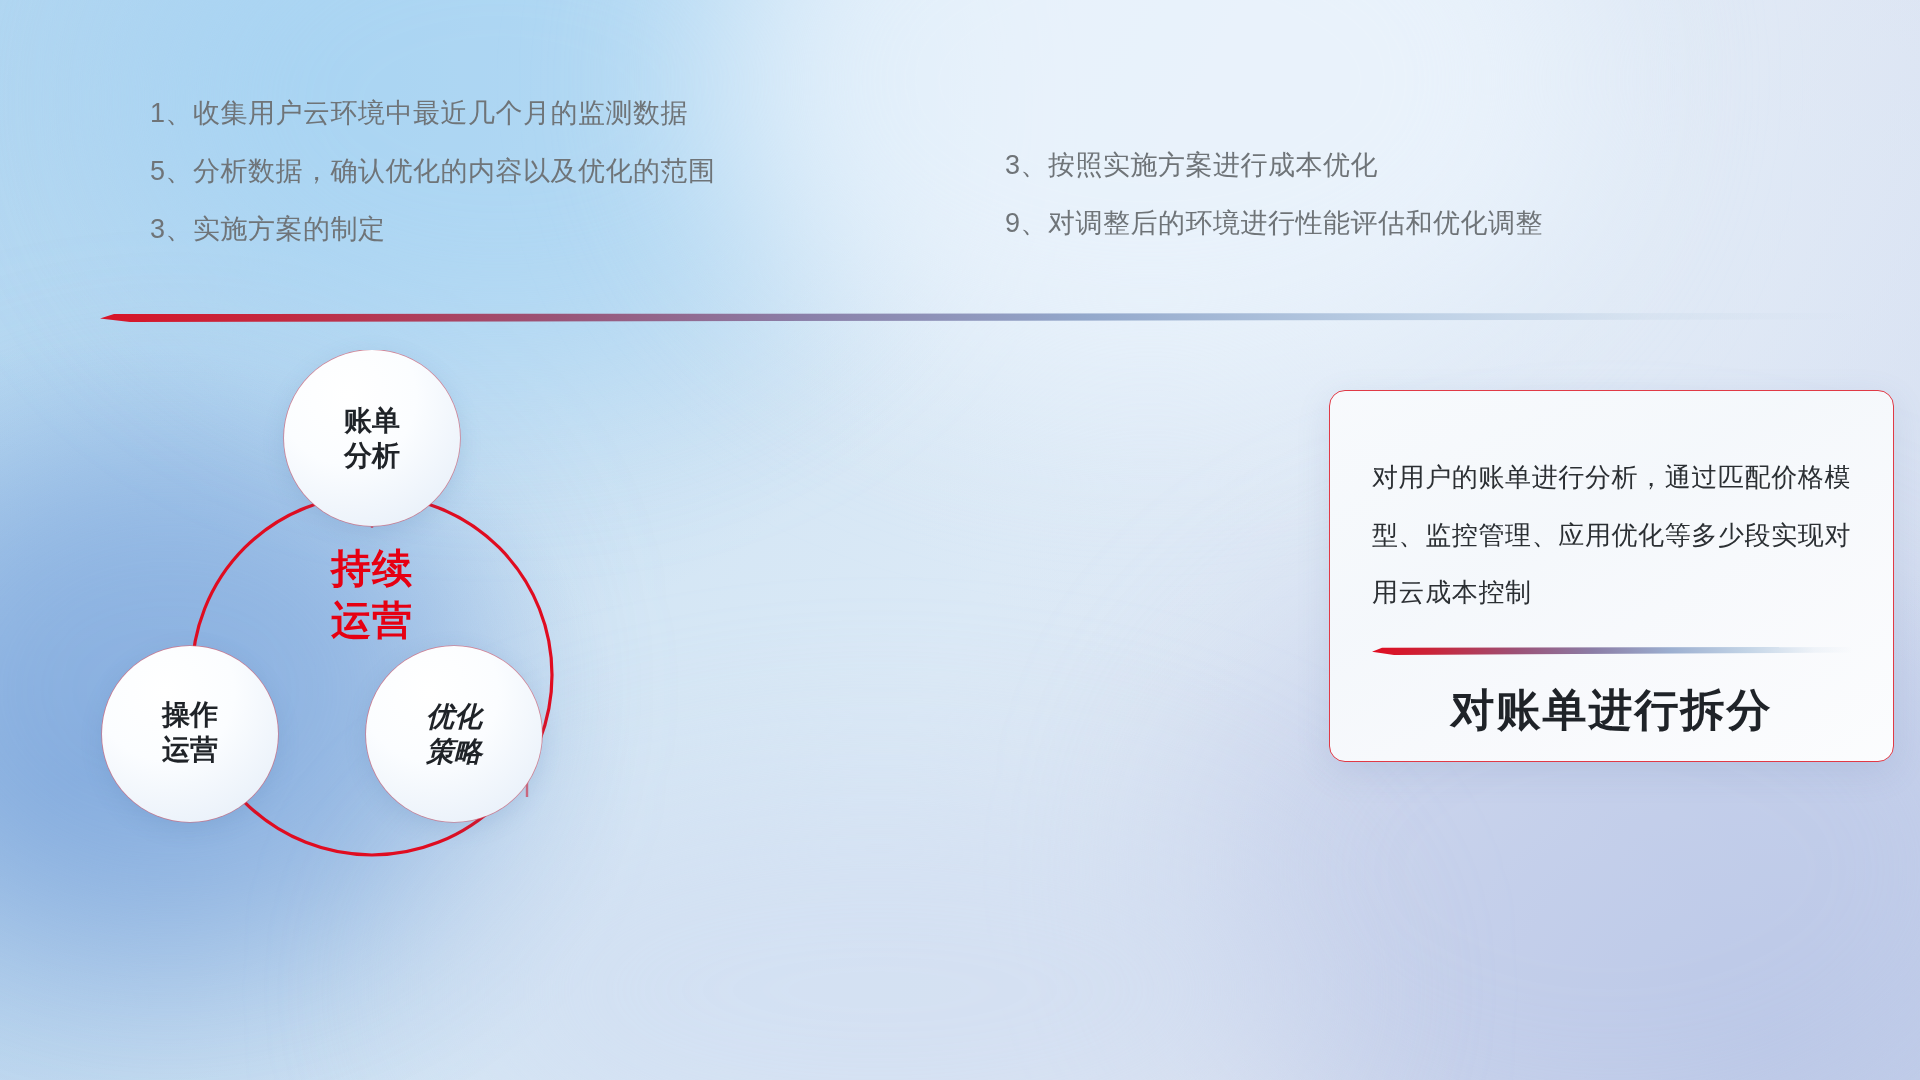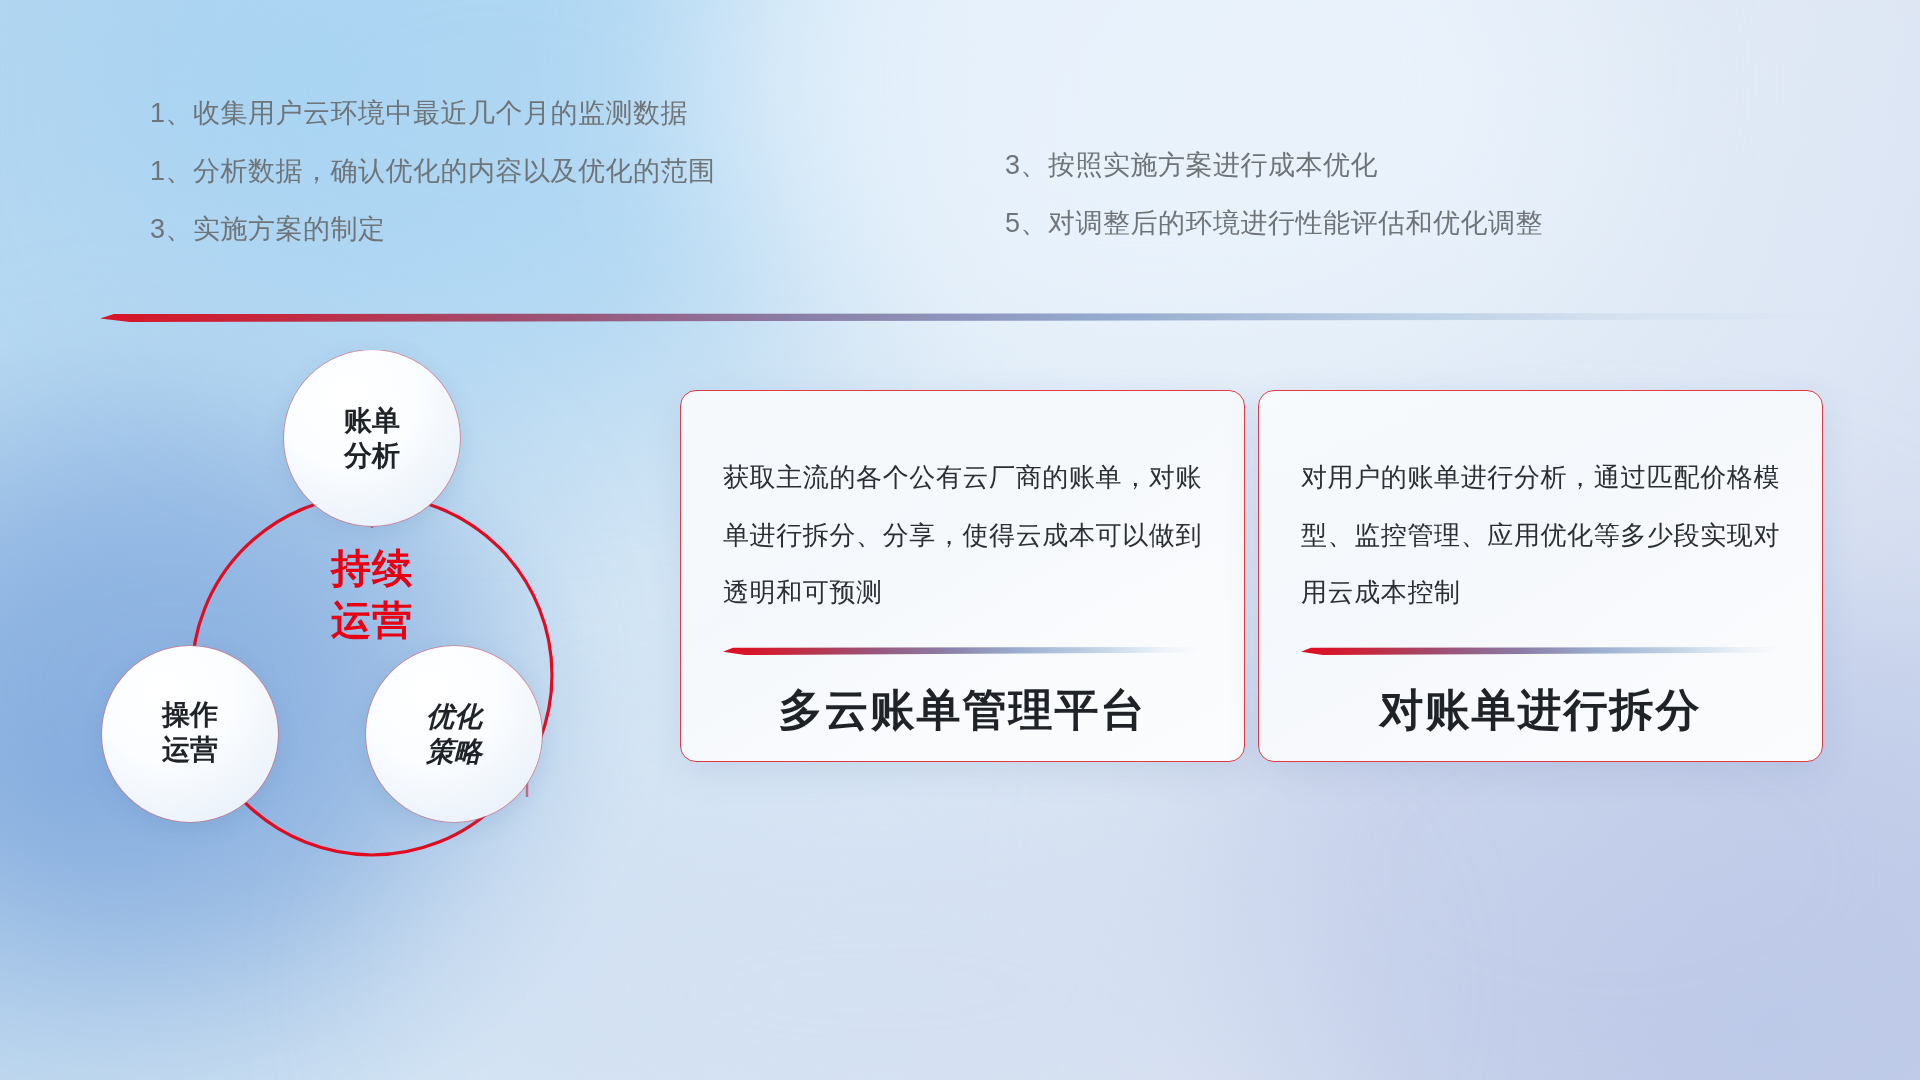--- a/index.html
+++ b/index.html
@@ -129,21 +129,21 @@
     background: linear-gradient(152deg,
         rgba(249,251,253,0.93) 0%,
         rgba(246,249,252,0.95) 38%,
         rgba(250,251,253,0.97) 70%,
         rgba(252,253,254,0.99) 100%);
     box-shadow: 0 10px 34px rgba(90,120,170,0.14);
     box-sizing: border-box;
     padding: 58px 42px 0 42px;
   }
   #card-1 { left: 680px; }
-  #card-2 { left: 1258px; }
+  #card-2 { left: 1329px; }
 
   .card-body {
     color: #2b2f33;
     font-size: 26px;
     line-height: 2.22;
     letter-spacing: 0.6px;
     text-align: justify;
     text-justify: inter-ideograph;
   }
 
@@ -187,27 +187,27 @@
 <div id="slide">
 
   <div class="bg-blob blob-a"></div>
   <div class="bg-blob blob-b"></div>
   <div class="bg-blob blob-c"></div>
   <div class="bg-blob blob-d"></div>
   <div class="bg-blob blob-e"></div>
 
   <div class="bullets" id="bullets-left">
     <div class="line">1、收集用户云环境中最近几个月的监测数据</div>
-    <div class="line">1、分析数据，确认优化的内容以及优化的范围</div>
+    <div class="line">5、分析数据，确认优化的内容以及优化的范围</div>
     <div class="line">3、实施方案的制定</div>
   </div>
 
   <div class="bullets" id="bullets-right">
     <div class="line">3、按照实施方案进行成本优化</div>
-    <div class="line">5、对调整后的环境进行性能评估和优化调整</div>
+    <div class="line">9、对调整后的环境进行性能评估和优化调整</div>
   </div>
 
   <div id="divider">
     <div class="bar"></div>
   </div>
 
   <div id="venn">
 
     <svg width="540" height="600" viewBox="0 0 540 600" aria-hidden="true">
 
@@ -240,27 +240,20 @@
       <span>优化</span>
       <span>策略</span>
     </div>
 
     <div id="center-label">
       <div>持续</div>
       <div>运营</div>
     </div>
   </div>
 
-  <div class="card" id="card-1">
-    <div class="card-body">获取主流的各个公有云厂商的账单，对账单进行拆分、分享，使得云成本可以做到透明和可预测</div>
-    <div class="card-rule">
-      <div class="bar"></div>
-    </div>
-    <div class="card-title">多云账单管理平台</div>
-  </div>
 
   <div class="card" id="card-2">
     <div class="card-body">对用户的账单进行分析，通过匹配价格模型、监控管理、应用优化等多少段实现对用云成本控制</div>
     <div class="card-rule">
       <div class="bar"></div>
     </div>
     <div class="card-title">对账单进行拆分</div>
   </div>
 
 </div>

